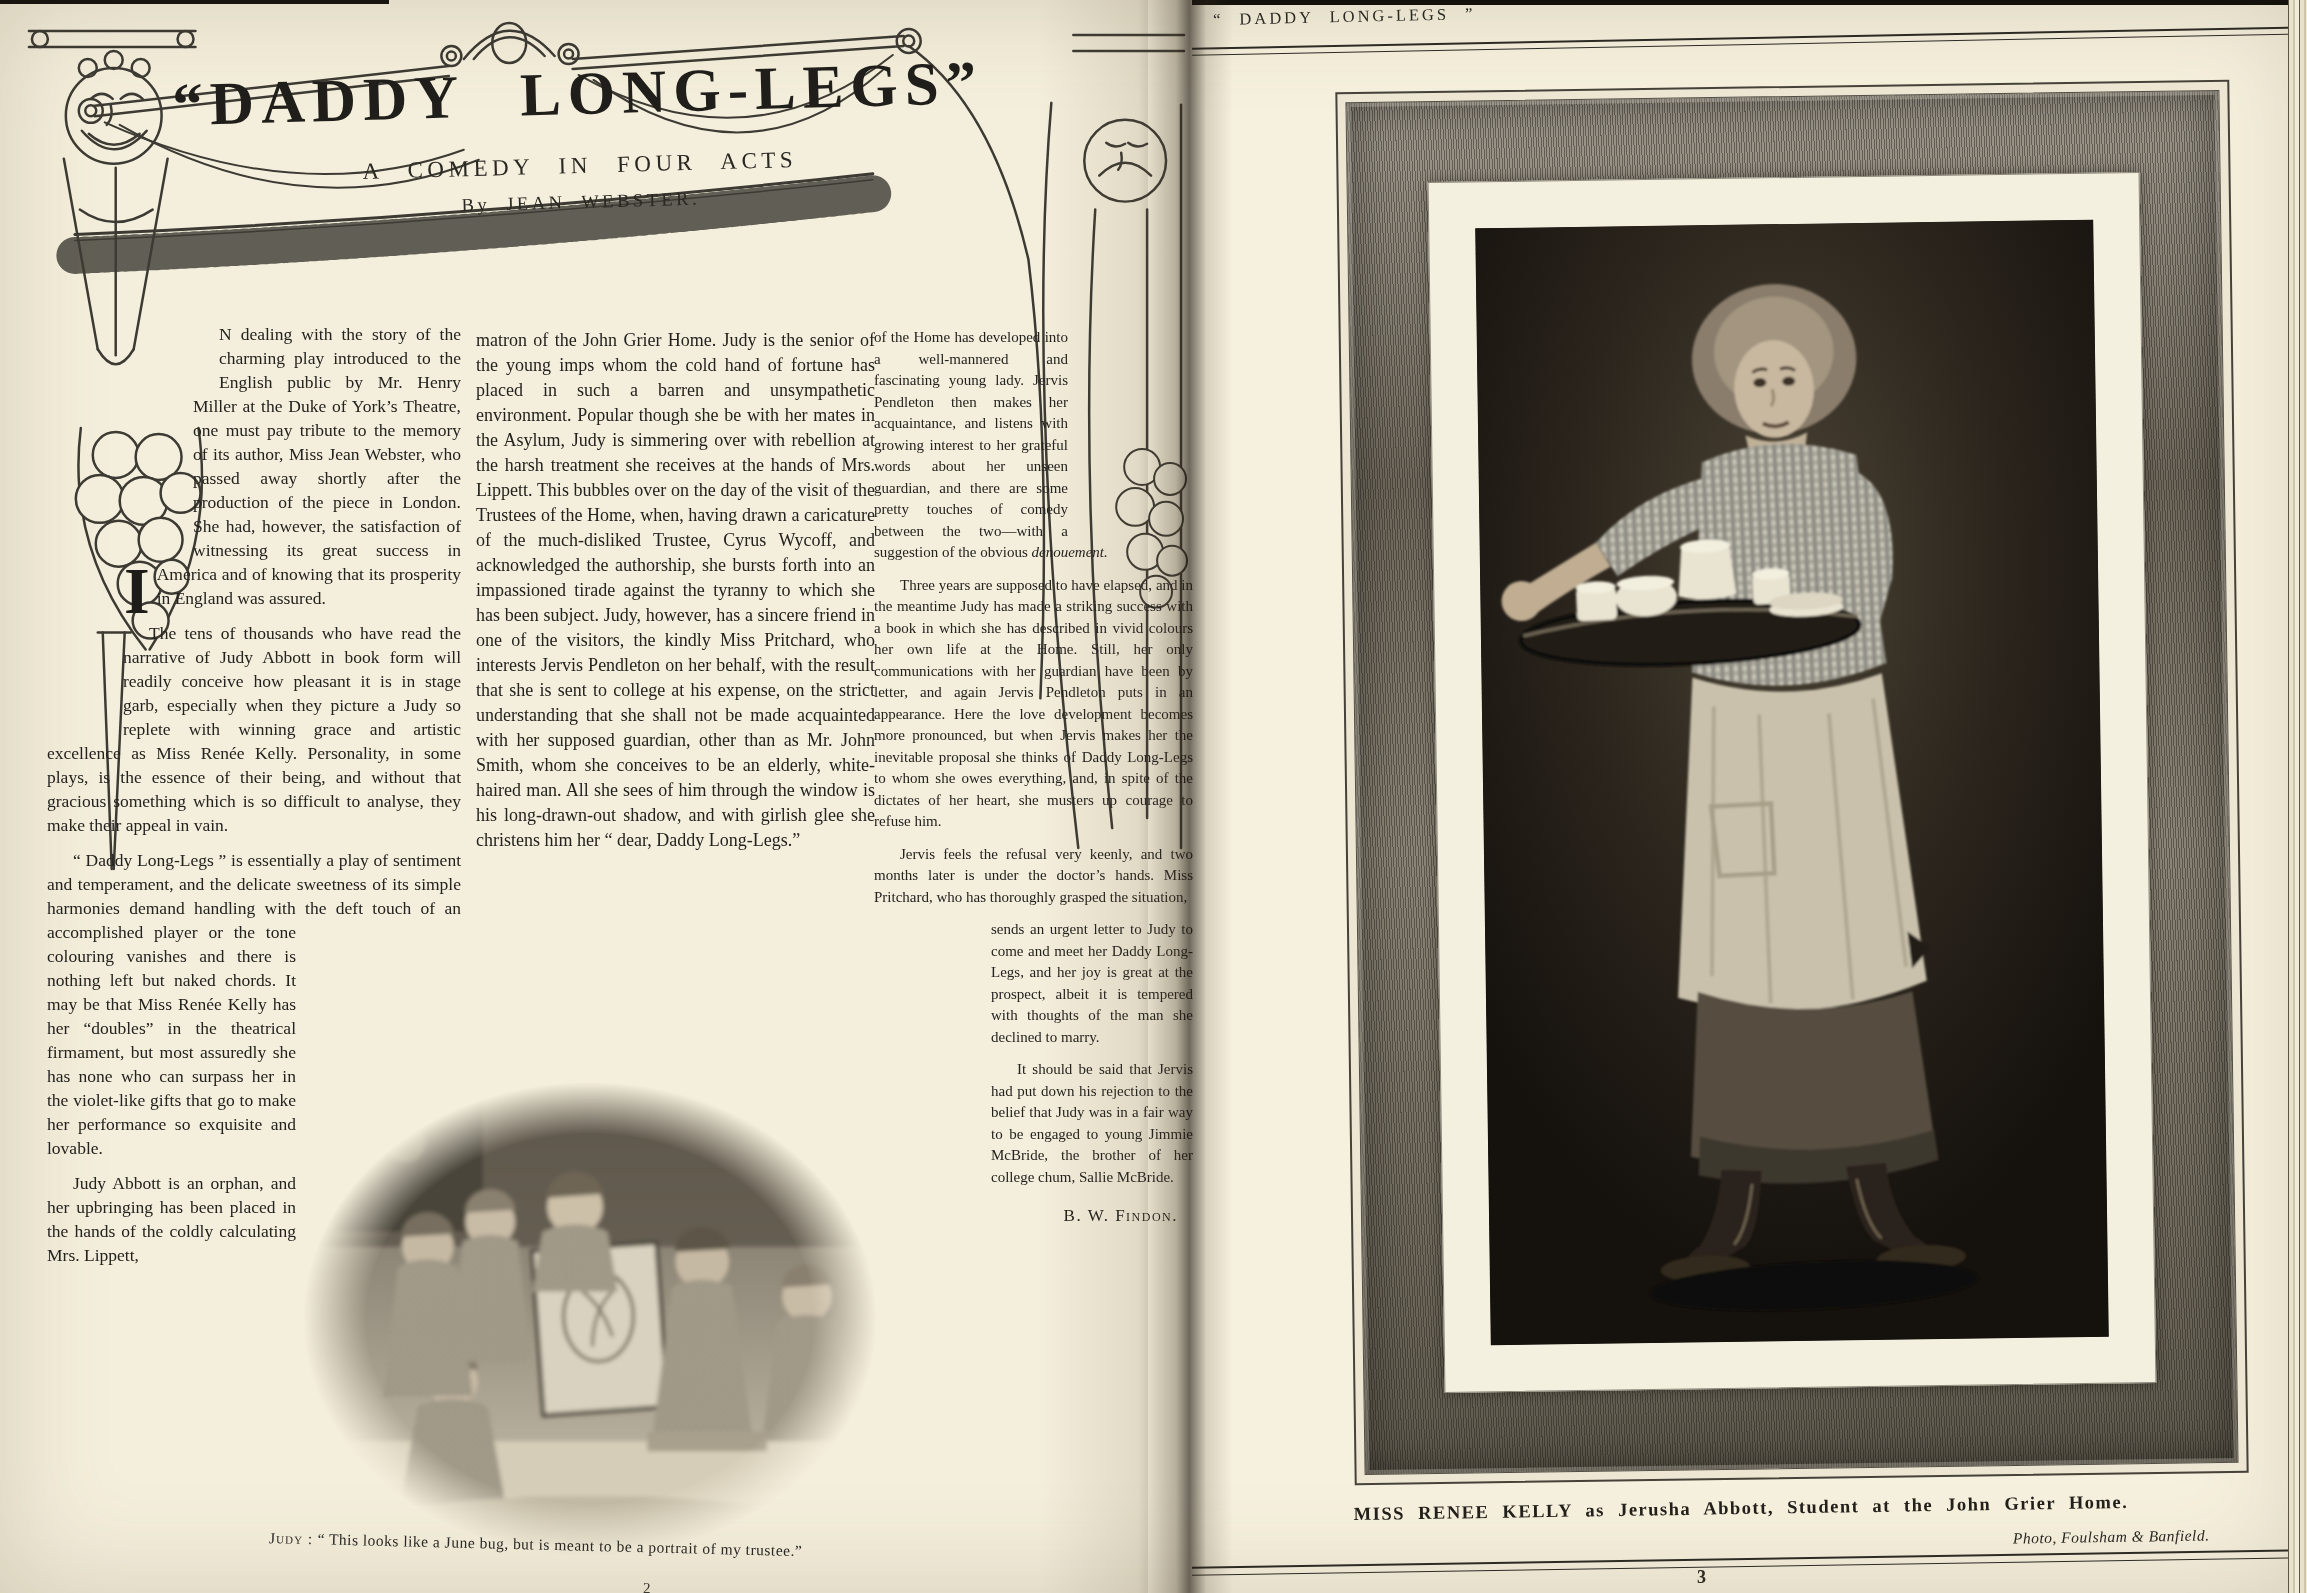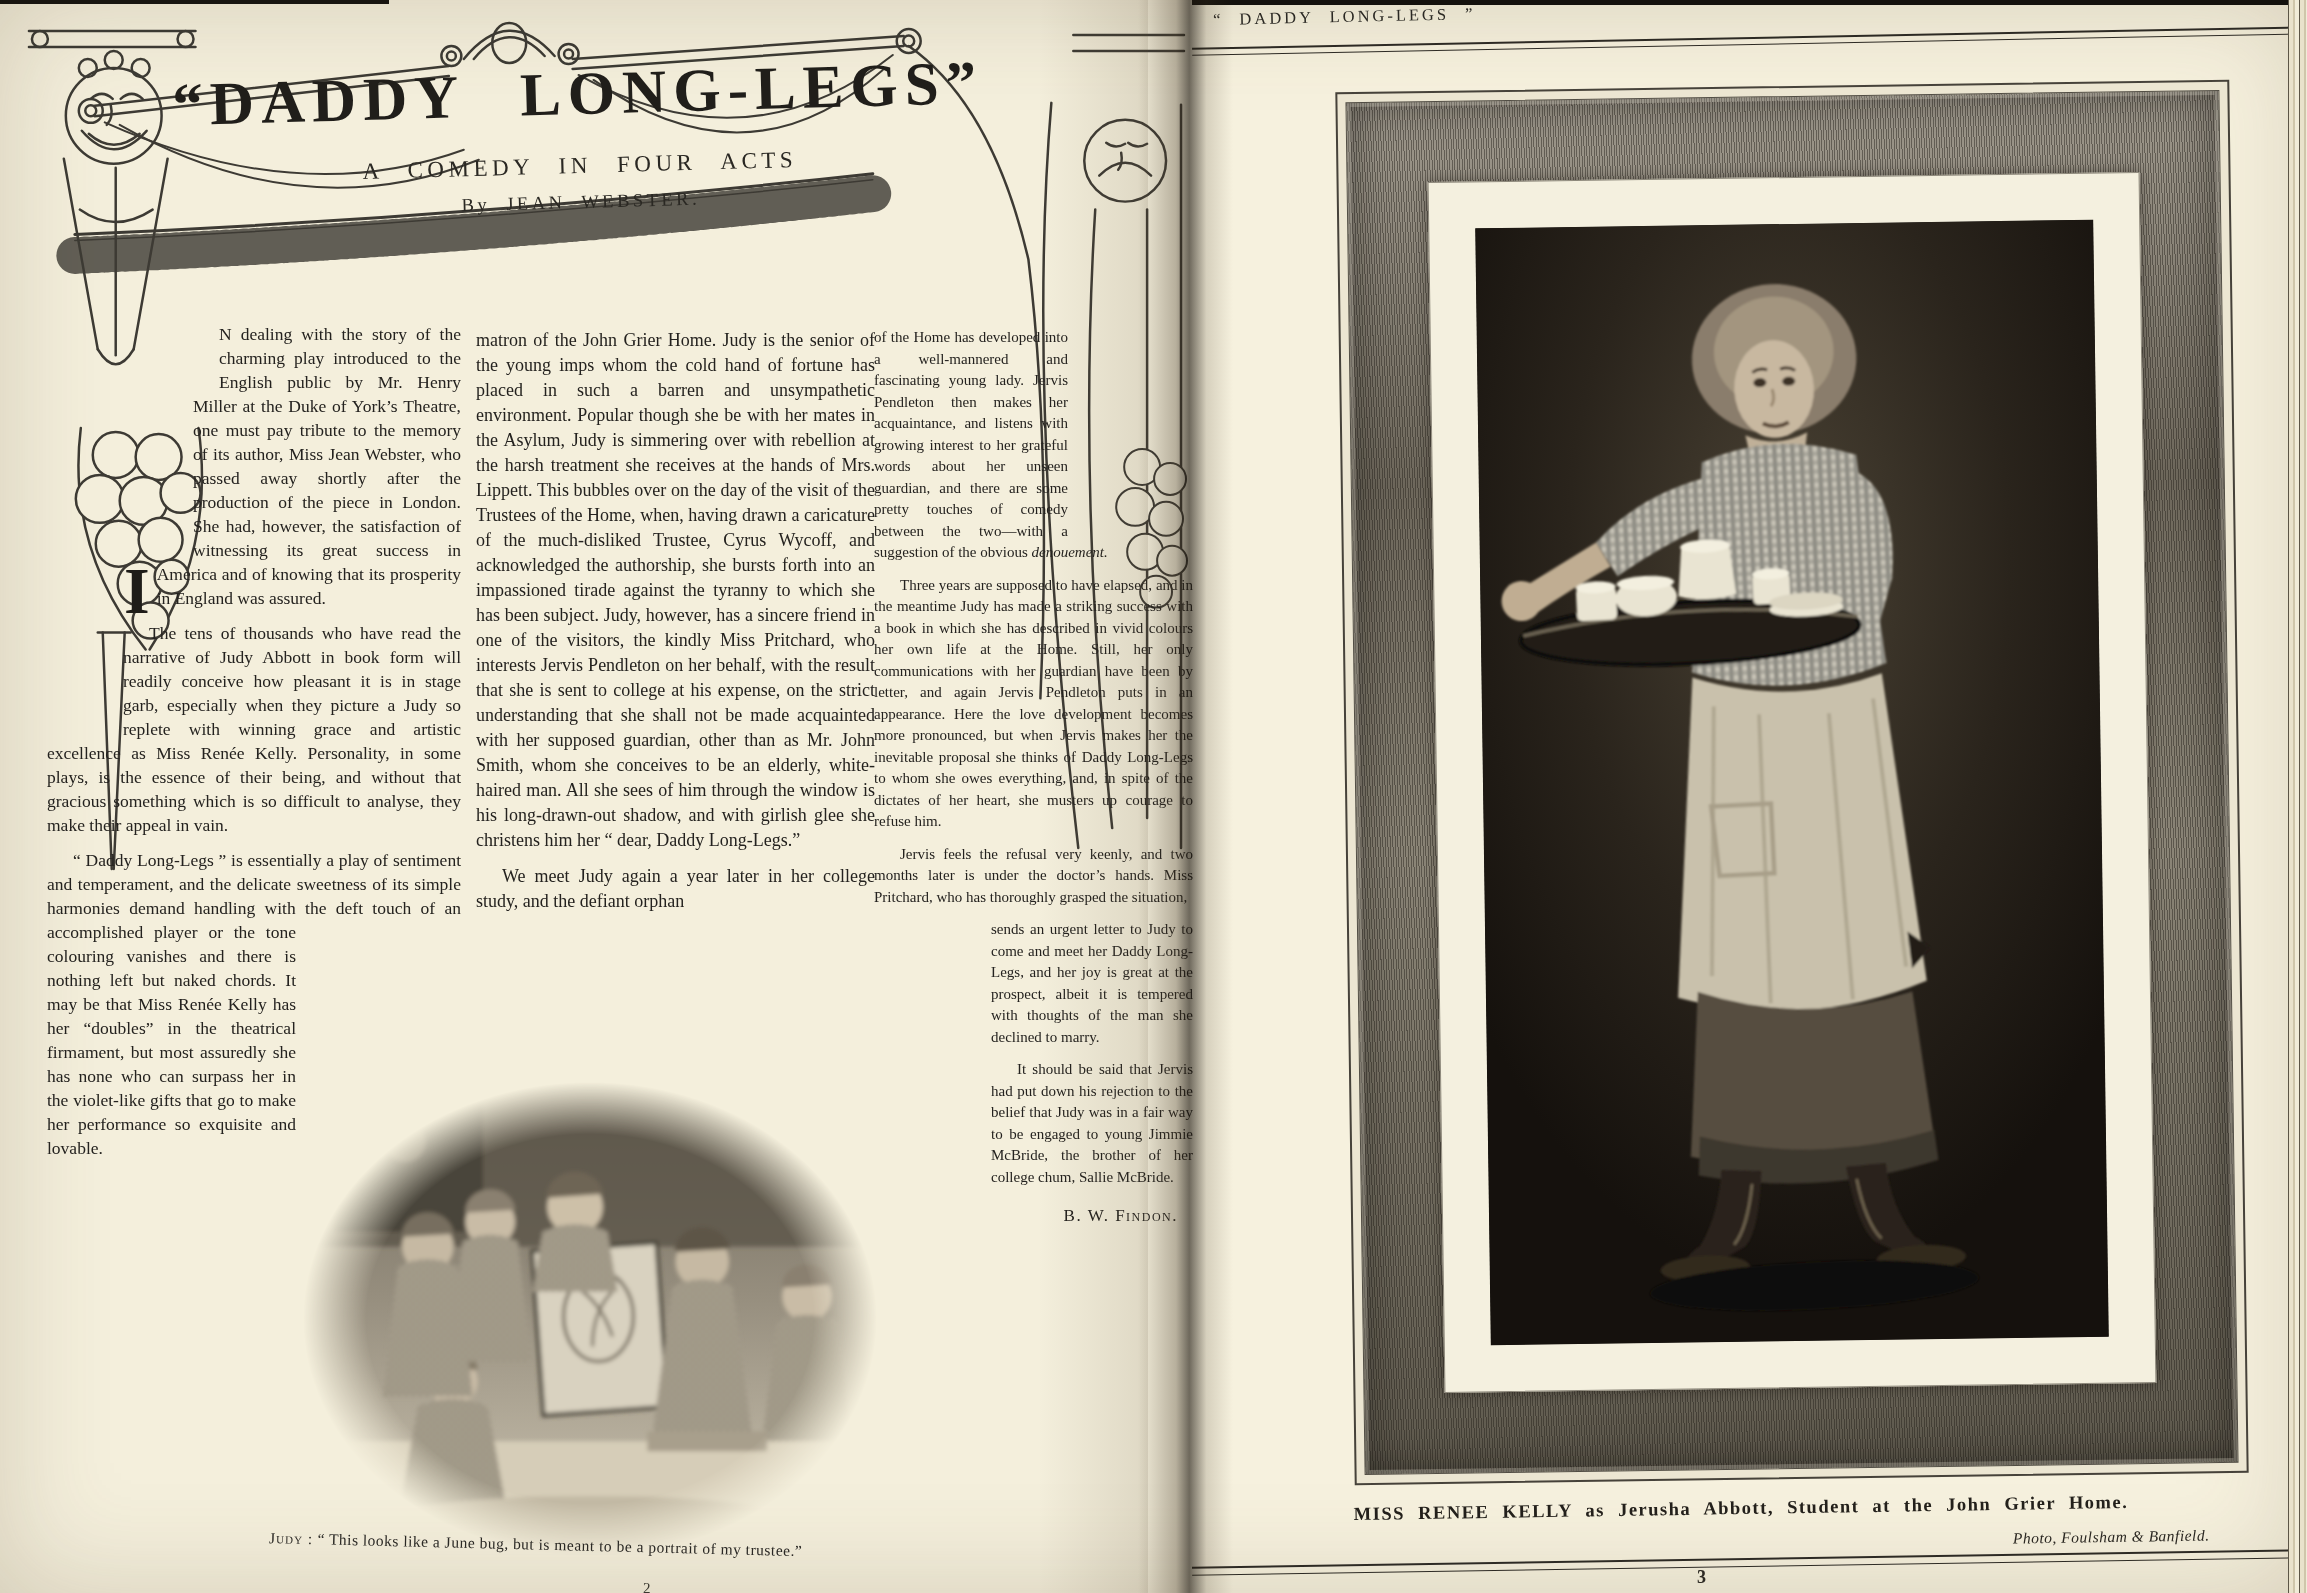--- a/index.html
+++ b/index.html
@@ -193,25 +193,25 @@
       <div class="byline">By JEAN WEBSTER.</div>
     </div>
 
     <div class="col col1">
       <span class="f1"></span>
       <span class="f2"></span>
       <span class="f3"></span>
       <p><span class="dropcap">I</span><span>N dealing with the story of the charming play introduced to the English public by Mr. Henry Miller at the Duke of York’s Theatre, one must pay tribute to the memory of its author, Miss Jean Webster, who passed away shortly after the production of the piece in London.  She had, however, the satisfaction of witnessing its great success in America and of knowing that its prosperity in England was assured.</span></p>
       <p class="indent">The tens of thousands who have read the narrative of Judy Abbott in book form will readily conceive how pleasant it is in stage garb, especially when they picture a Judy so replete with winning grace and artistic excellence as Miss Renée Kelly.  Personality, in some plays, is the essence of their being, and without that gracious something which is so difficult to analyse, they make their appeal in vain.</p>
       <p class="indent"><span>“ Daddy Long-Legs ” is essentially a play of sentiment and temperament, and the delicate sweetness of its simple harmonies demand handling with the</span> <span class="sp-r"></span><span>deft touch of an accomplished player or the tone colouring vanishes and there is nothing left but naked chords.  It may be that Miss Renée Kelly has her “doubles” in the theatrical firmament, but most assuredly she has none who can surpass her in the violet-like gifts that go to make her performance so exquisite and lovable.</span></p>
+      <p class="indent">Judy Abbott is an orphan, and her upbringing has been placed in the hands of the coldly calculating Mrs. Lippett,</p>
     </div>
 
     <div class="col col2">
       <p>matron of the John Grier Home.  Judy is the senior of the young imps whom the cold hand of fortune has placed in such a barren and unsympathetic environment.  Popular though she be with her mates in the Asylum, Judy is simmering over with rebellion at the harsh treatment she receives at the hands of Mrs. Lippett.  This bubbles over on the day of the visit of the Trustees of the Home, when, having drawn a caricature of the much-disliked Trustee, Cyrus Wycoff, and acknowledged the authorship, she bursts forth into an impassioned tirade against the tyranny to which she has been subject.  Judy, however, has a sincere friend in one of the visitors, the kindly Miss Pritchard, who interests Jervis Pendleton on her behalf, with the result that she is sent to college at his expense, on the strict understanding that she shall not be made acquainted with her supposed guardian, other than as Mr. John Smith, whom she conceives to be an elderly, white-haired man.  All she sees of him through the window is his long-drawn-out shadow, and with girlish glee she christens him her “ dear, Daddy Long-Legs.”</p>
-      <p class="indent">We meet Judy again a year later in her college study, and the defiant orphan</p>
     </div>
 
     <div class="col col3">
       <span class="fr3"></span>
       <p><span>of the Home has developed into a well-mannered and fascinating young lady.  Jervis Pendleton then makes her acquaintance, and listens with growing interest to her grateful words about her unseen guardian, and there are some pretty touches of comedy between the two—with a suggestion of the obvious </span><i>denouement.</i></p>
       <p class="indent">Three years are supposed to have elapsed, and in the meantime Judy has made a striking success with a book in which she has described in vivid colours her own life at the Home.  Still, her only communications with her guardian have been by letter, and again Jervis Pendleton puts in an appearance. Here the love development becomes more pronounced, but when Jervis makes her the inevitable proposal she thinks of Daddy Long-Legs to whom she owes everything, and, in spite of the dictates of her heart, she musters up courage to refuse him.</p>
       <p class="indent">Jervis feels the refusal very keenly, and two months later is under the doctor’s hands.  Miss Pritchard, who has thoroughly grasped the situation,</p>
       <span class="fl3"></span>
       <p>sends an urgent letter to Judy to come and meet her Daddy Long-Legs, and her joy is great at the prospect, albeit it is tempered with thoughts of the man she declined to marry.</p>
       <p class="indent">It should be said that Jervis had put down his rejection to the belief that Judy was in a fair way to be engaged to young Jimmie McBride, the brother of her college chum, Sallie McBride.</p>

